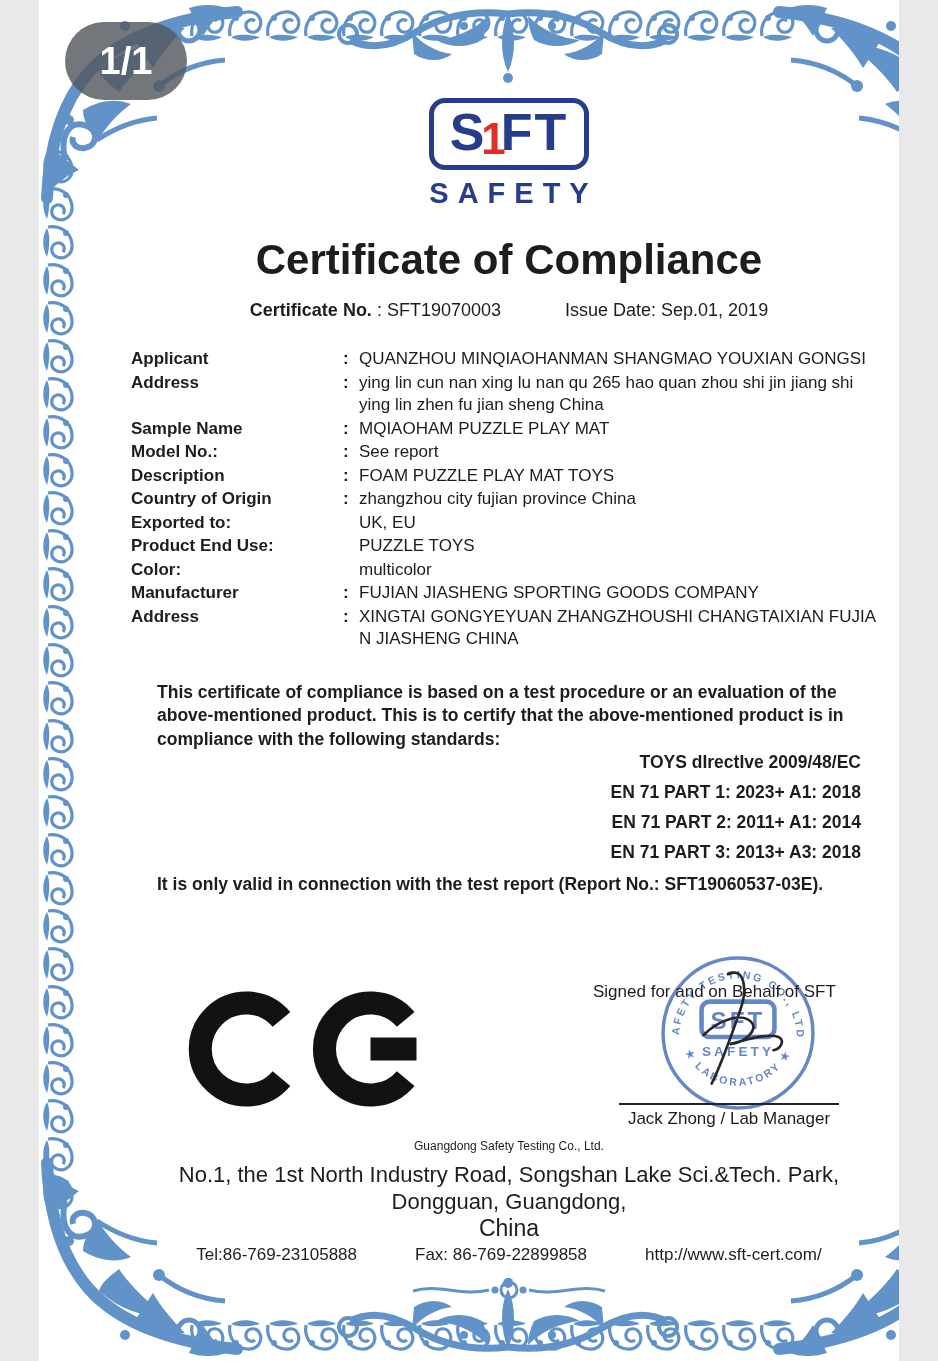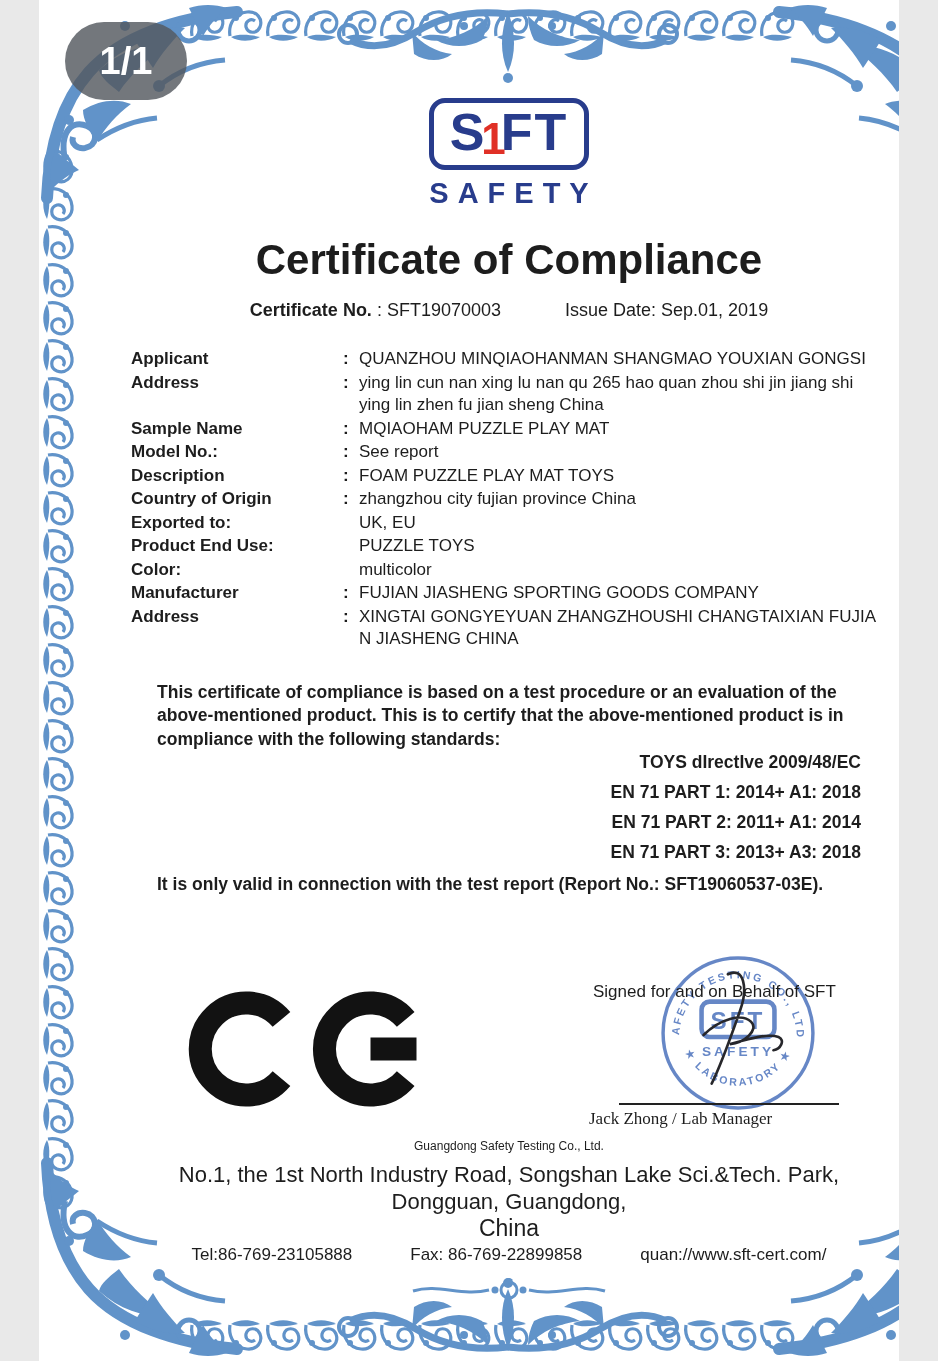--- a/index.html
+++ b/index.html
@@ -50,21 +50,21 @@
   .validity{margin:9px 26px 0;font-weight:bold;font-size:17.5px;line-height:23px;}
   .sign-cluster{position:relative;height:160px;margin-top:76px;}
   .ce{position:absolute;left:44px;top:8px;width:276px;height:138px;}
   .ce path{stroke:#121212;fill:none;}
   .signed-for{position:absolute;left:462px;top:10px;font-size:17px;white-space:nowrap;z-index:3;}
   .stamp{position:absolute;left:526px;top:-20px;width:162px;height:162px;z-index:2;opacity:.92;}
   .stamp .ring{fill:none;stroke:var(--stamp-blue);}
   .stamp text{fill:var(--stamp-blue);font-family:"Liberation Sans",sans-serif;font-weight:bold;}
   .stamp .sig{fill:none;stroke:#15151a;stroke-width:2.6;stroke-linecap:round;}
   .sig-line{position:absolute;left:488px;top:131px;width:220px;border-top:2px solid #222;z-index:4;}
-  .signer{position:absolute;left:458px;top:137px;width:280px;font-size:17px;z-index:4;font-family:Liberation Serif, serif;}
+  .signer{position:absolute;left:458px;top:137px;width:280px;text-align:center;font-size:17px;z-index:4;}
   .footer{text-align:center;margin-top:2px;}
   .footer .company{font-size:12px;font-weight:normal;line-height:25px;}
   .footer .addr{font-size:22px;line-height:27px;margin-top:2px;}
   .footer .country{font-size:23px;line-height:27px;}
   .contact-row{display:flex;justify-content:center;gap:58px;font-size:17px;margin-top:3px;}
   .divider{display:block;margin:11px auto 0;}
 </style>
 </head>
 <body>
 
@@ -288,21 +288,21 @@
       </div>
       <div class="frow">
         <span class="lab">Address</span>
         <span class="sep">:</span>
         <span class="val">XINGTAI GONGYEYUAN ZHANGZHOUSHI CHANGTAIXIAN FUJIA N JIASHENG CHINA</span>
       </div>
     </div>
 
     <p class="statement">This certificate of compliance is based on a test procedure or an evaluation of the above-mentioned product. This is to certify that the above-mentioned product is in compliance with the following standards:</p>
     <div class="std">TOYS dIrectIve 2009/48/EC</div>
-    <div class="std std-gap">EN 71 PART 1: 2014+ A1: 2018</div>
+    <div class="std std-gap">EN 71 PART 1: 2023+ A1: 2018</div>
     <div class="std std-gap">EN 71 PART 2: 2011+ A1: 2014</div>
     <div class="std std-gap">EN 71 PART 3: 2013+ A3: 2018</div>
     <div class="validity">It is only valid in connection with the test report (Report No.: SFT19060537-03E).</div>
 
     <div class="sign-cluster">
 
       <svg class="ce" viewBox="0 0 240 120" aria-label="CE">
         <path stroke-width="20" d="M92.6,34.3 A40,40 0 1 0 92.6,85.7"></path>
         <path stroke-width="20" d="M200.6,34.3 A40,40 0 1 0 200.6,85.7"></path>
         <path stroke-width="20" d="M170,60 H210"></path>
@@ -331,21 +331,21 @@
       <div class="signer">Jack Zhong / Lab Manager</div>
     </div>
 
     <div class="footer">
       <div class="company">Guangdong Safety Testing Co., Ltd.</div>
       <div class="addr">No.1, the 1st North Industry Road, Songshan Lake Sci.&amp;Tech. Park, Dongguan, Guangdong,</div>
       <div class="country">China</div>
       <div class="contact-row">
         <span>Tel:86-769-23105888</span>
         <span>Fax: 86-769-22899858</span>
-        <span>quan://www.sft-cert.com/</span>
+        <span>http://www.sft-cert.com/</span>
       </div>
       <svg class="divider" width="200" height="28" viewBox="0 0 200 28">
         <path class="orn-stroke" stroke-width="3" d="M4,15 C30,7 52,21 80,14"></path>
         <path class="orn-stroke" stroke-width="3" d="M120,14 C148,21 170,7 196,15"></path>
         <circle class="orn-stroke" stroke-width="3" cx="100" cy="14" r="8"></circle>
         <circle class="orn-fill" cx="86" cy="14" r="3.5"></circle>
         <circle class="orn-fill" cx="114" cy="14" r="3.5"></circle>
         <path class="orn-fill" d="M96,4 q4,-4 8,0 q-4,4 -8,0 Z"></path>
       </svg>
     </div>

